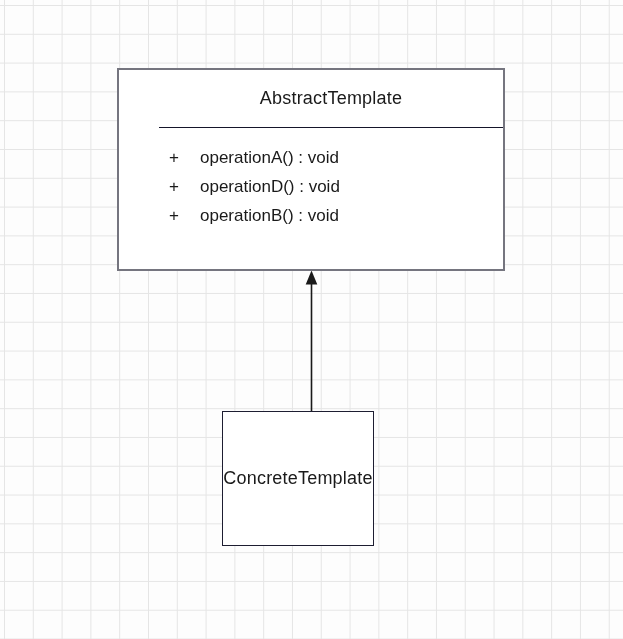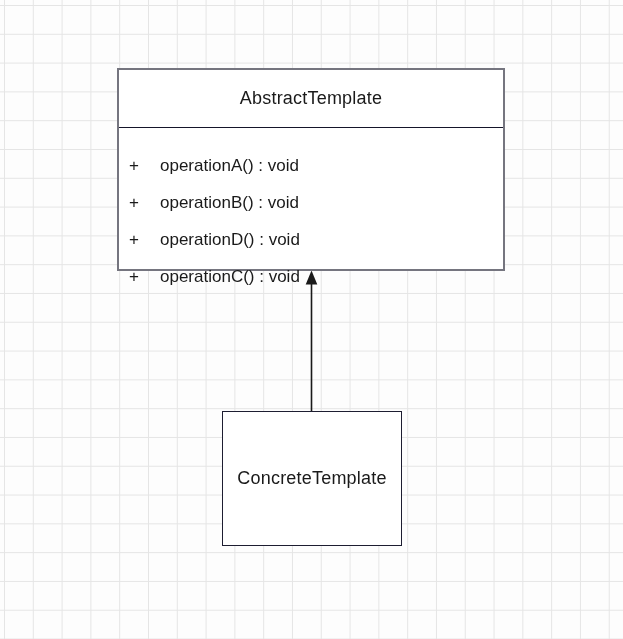--- a/index.html
+++ b/index.html
@@ -26,49 +26,49 @@
     background: #ffffff;
     box-sizing: border-box;
     color: #1a1a1a;
   }
   .uml-class.abstract {
     left: 117px;
     top: 68px;
     width: 388px;
     height: 203px;
     border: 2px solid #75757f;
+    padding-left: 40px;
   }
   .uml-title {
     height: 57px;
     display: flex;
     align-items: center;
     justify-content: center;
     font-size: 18px;
     letter-spacing: 0.2px;
     border-bottom: 1px solid #15152a;
   }
   .uml-methods {
     padding-top: 15px;
   }
   .m-row {
     height: 29px;
     line-height: 29px;
     padding-left: 10px;
     font-size: 17px;
     white-space: nowrap;
-    margin-top: 8px;
   }
   .m-row .vis {
     display: inline-block;
     width: 31px;
   }
   .uml-class.concrete {
     left: 222px;
     top: 411px;
-    width: 180px;
+    width: 152px;
     height: 135px;
     border: 1.5px solid #1d1d31;
     display: flex;
     align-items: center;
     justify-content: center;
     font-size: 18px;
     letter-spacing: 0.2px;
   }
 
   
@@ -103,27 +103,24 @@
     <polygon class="hit" points="311.5,270.5 305.7,284.5 317.3,284.5" fill="#1a1a1a"></polygon>
   </svg>
 
   <div class="uml-class abstract">
     <div class="uml-title">AbstractTemplate</div>
     <div class="uml-methods">
       <div class="m-row">
         <span class="vis">+</span><span class="sig">operationA() : void</span>
       </div>
       <div class="m-row">
-        <span class="vis">+</span><span class="sig">operationB() : void</span>
-      </div>
-      <div class="m-row">
         <span class="vis">+</span><span class="sig">operationD() : void</span>
       </div>
       <div class="m-row">
-        <span class="vis">+</span><span class="sig">operationC() : void</span>
+        <span class="vis">+</span><span class="sig">operationB() : void</span>
       </div>
     </div>
   </div>
 
   <div class="uml-class concrete">
     <span>ConcreteTemplate</span>
   </div>
 
 
 </div>

